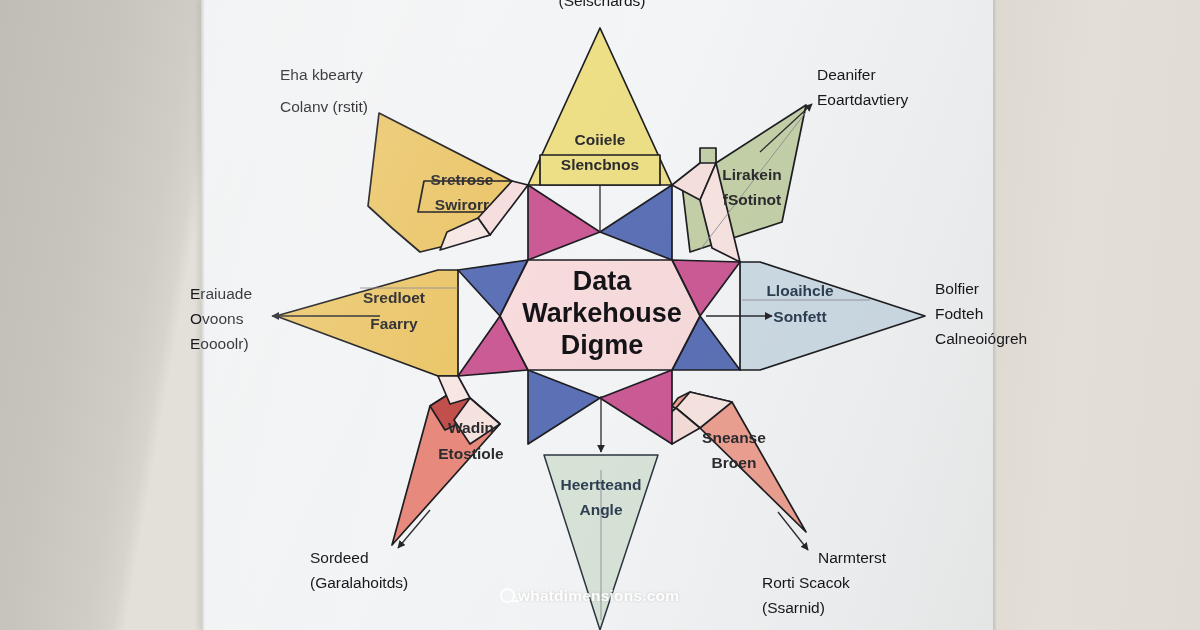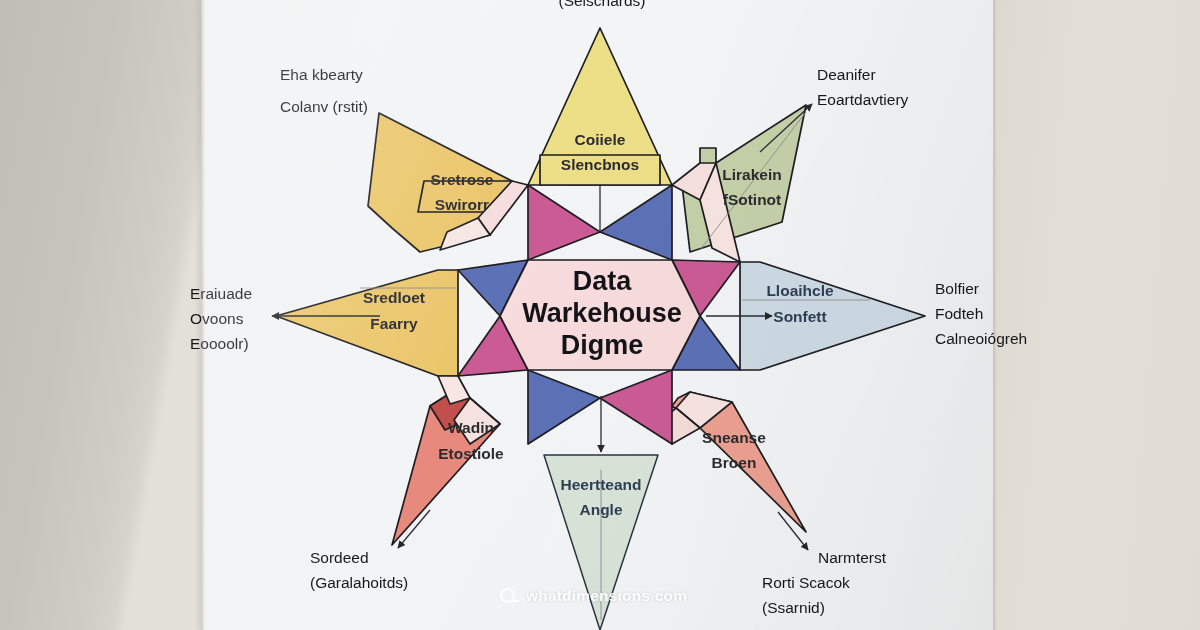--- a/index.html
+++ b/index.html
@@ -117,21 +117,21 @@
   .t-outer.start { text-anchor: start; }
   .t-outer.mid { text-anchor: middle; }
 
   
   .watermark {
     position: absolute;
     left: 500px;
     top: 587px;
     display: flex;
     align-items: center;
-    gap: 8px;
+    gap: 0;
     opacity: .92;
     pointer-events: none;
   }
   .watermark .wm-icon {
     width: 18px;
     height: 18px;
     position: relative;
   }
   .watermark .wm-icon .ring {
     position: absolute;

